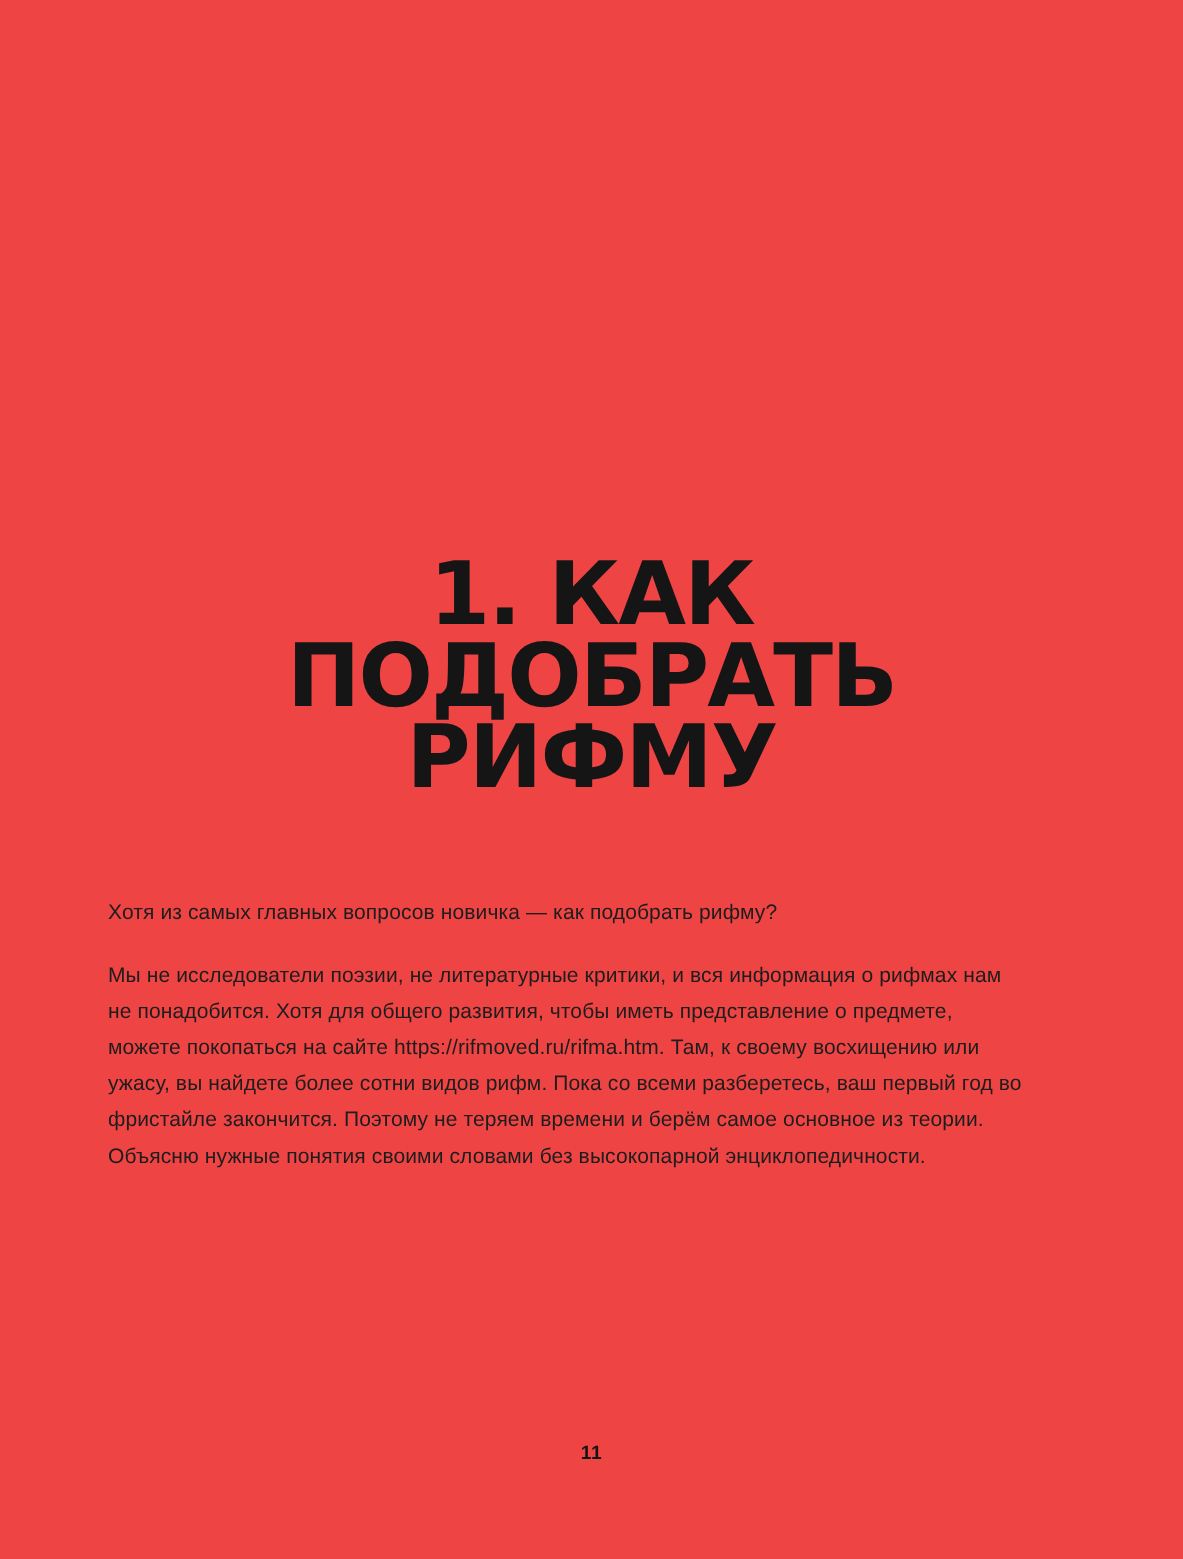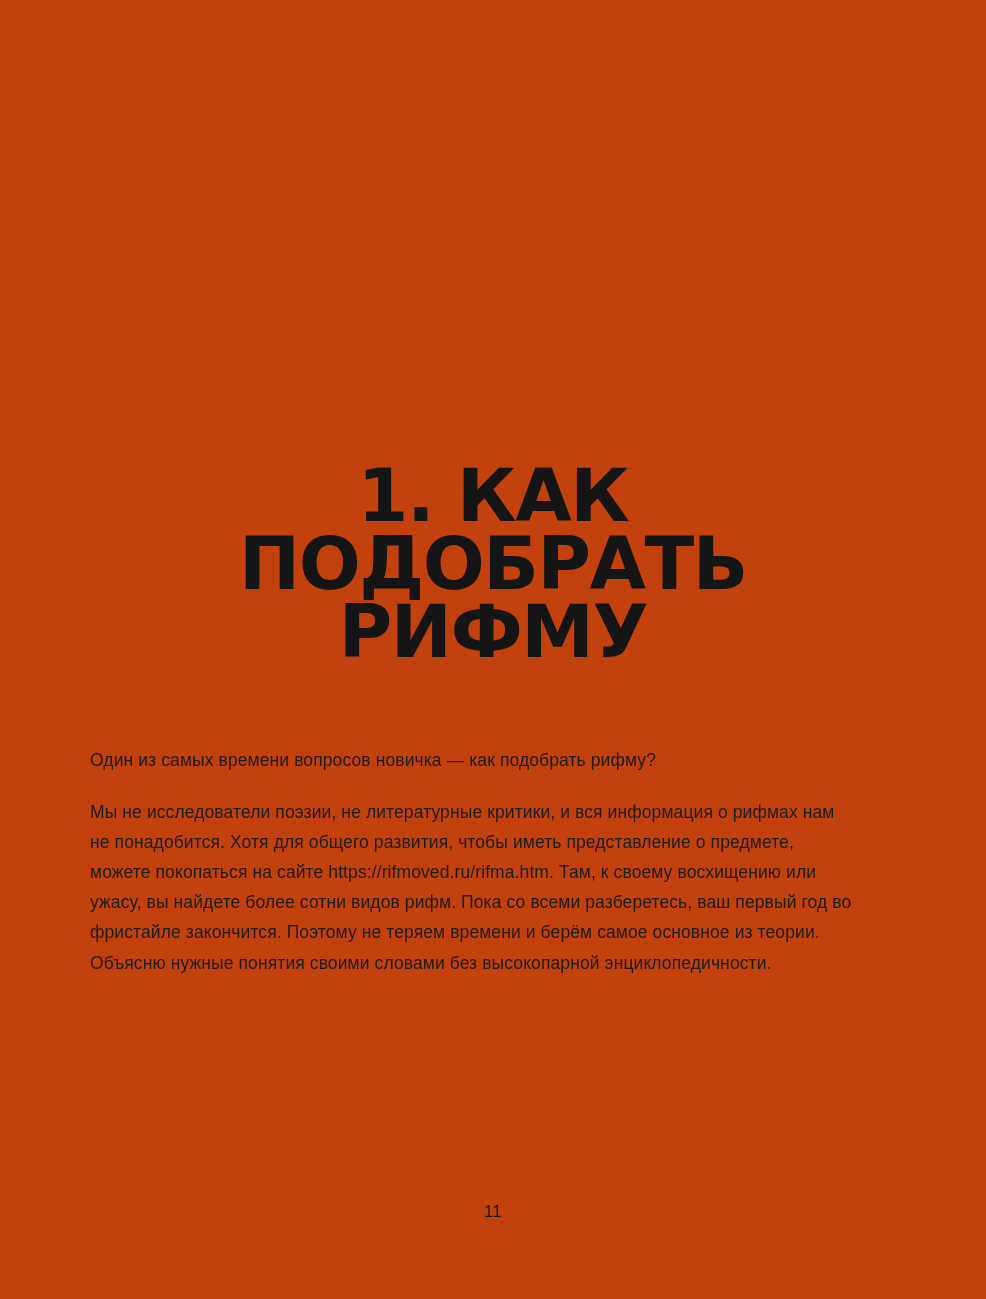--- a/index.html
+++ b/index.html
@@ -11,21 +11,21 @@
     width: 986px;
     height: 1299px;
     position: relative;
     font-family: "Liberation Sans", sans-serif;
     color: #1a1a1a;
     overflow: hidden;
   }
   .page {
     position: absolute;
     inset: 0;
-    background: #c2410c;
+    background: #ef4444;
   }
   .chapter-title {
     position: absolute;
     left: 90px;
     top: 462px;
     width: 806px;
     text-align: center;
     font-family: "DejaVu Sans", sans-serif;
     font-weight: 700;
     font-size: 73px;
@@ -54,35 +54,35 @@
   .para:last-child {
     margin-bottom: 3px;
   }
   .page-number {
     position: absolute;
     left: 0;
     right: 0;
     top: 1203px;
     text-align: center;
     font-family: "Liberation Sans", sans-serif;
-    font-weight: 400;
+    font-weight: 700;
     font-size: 16px;
     color: #151515;
     letter-spacing: 0.5px;
   }
 </style>
 </head>
 <body>
 
 <div class="page">
 
   <h1 class="chapter-title">1. КАК
 ПОДОБРАТЬ
 РИФМУ</h1>
 
   <div class="body-block">
-    <p class="para">Один из самых времени вопросов новичка — как подобрать рифму?</p>
+    <p class="para">Хотя из самых главных вопросов новичка — как подобрать рифму?</p>
     <p class="para">Мы не исследователи поэзии, не литературные критики, и вся информация о рифмах нам не понадобится. Хотя для общего развития, чтобы иметь представление о предмете, можете покопаться на сайте https://rifmoved.ru/rifma.htm. Там, к своему восхищению или ужасу, вы найдете более сотни видов рифм. Пока со всеми разберетесь, ваш первый год во фристайле закончится. Поэтому не теряем времени и берём самое основное из теории. Объясню нужные понятия своими словами без высокопарной энциклопедичности.</p>
   </div>
 
   <div class="page-number">11</div>
 
 </div>
 
 </body></html>

